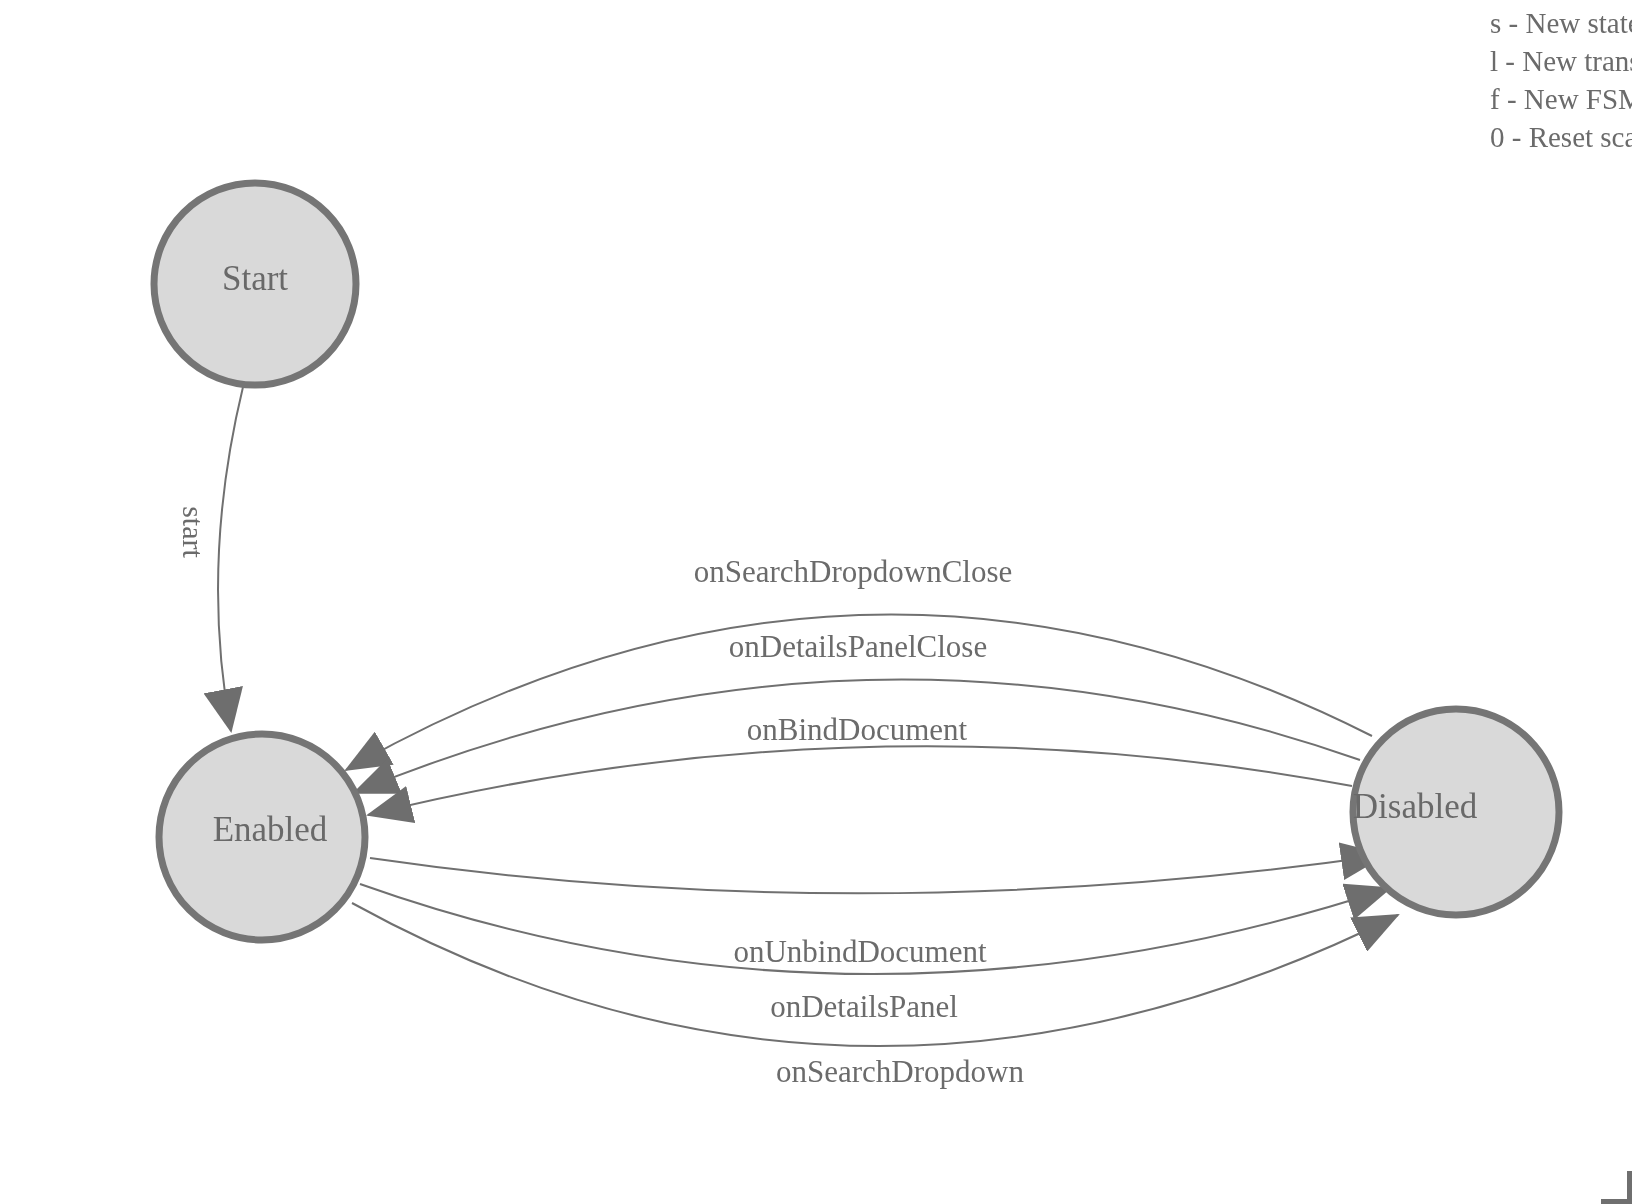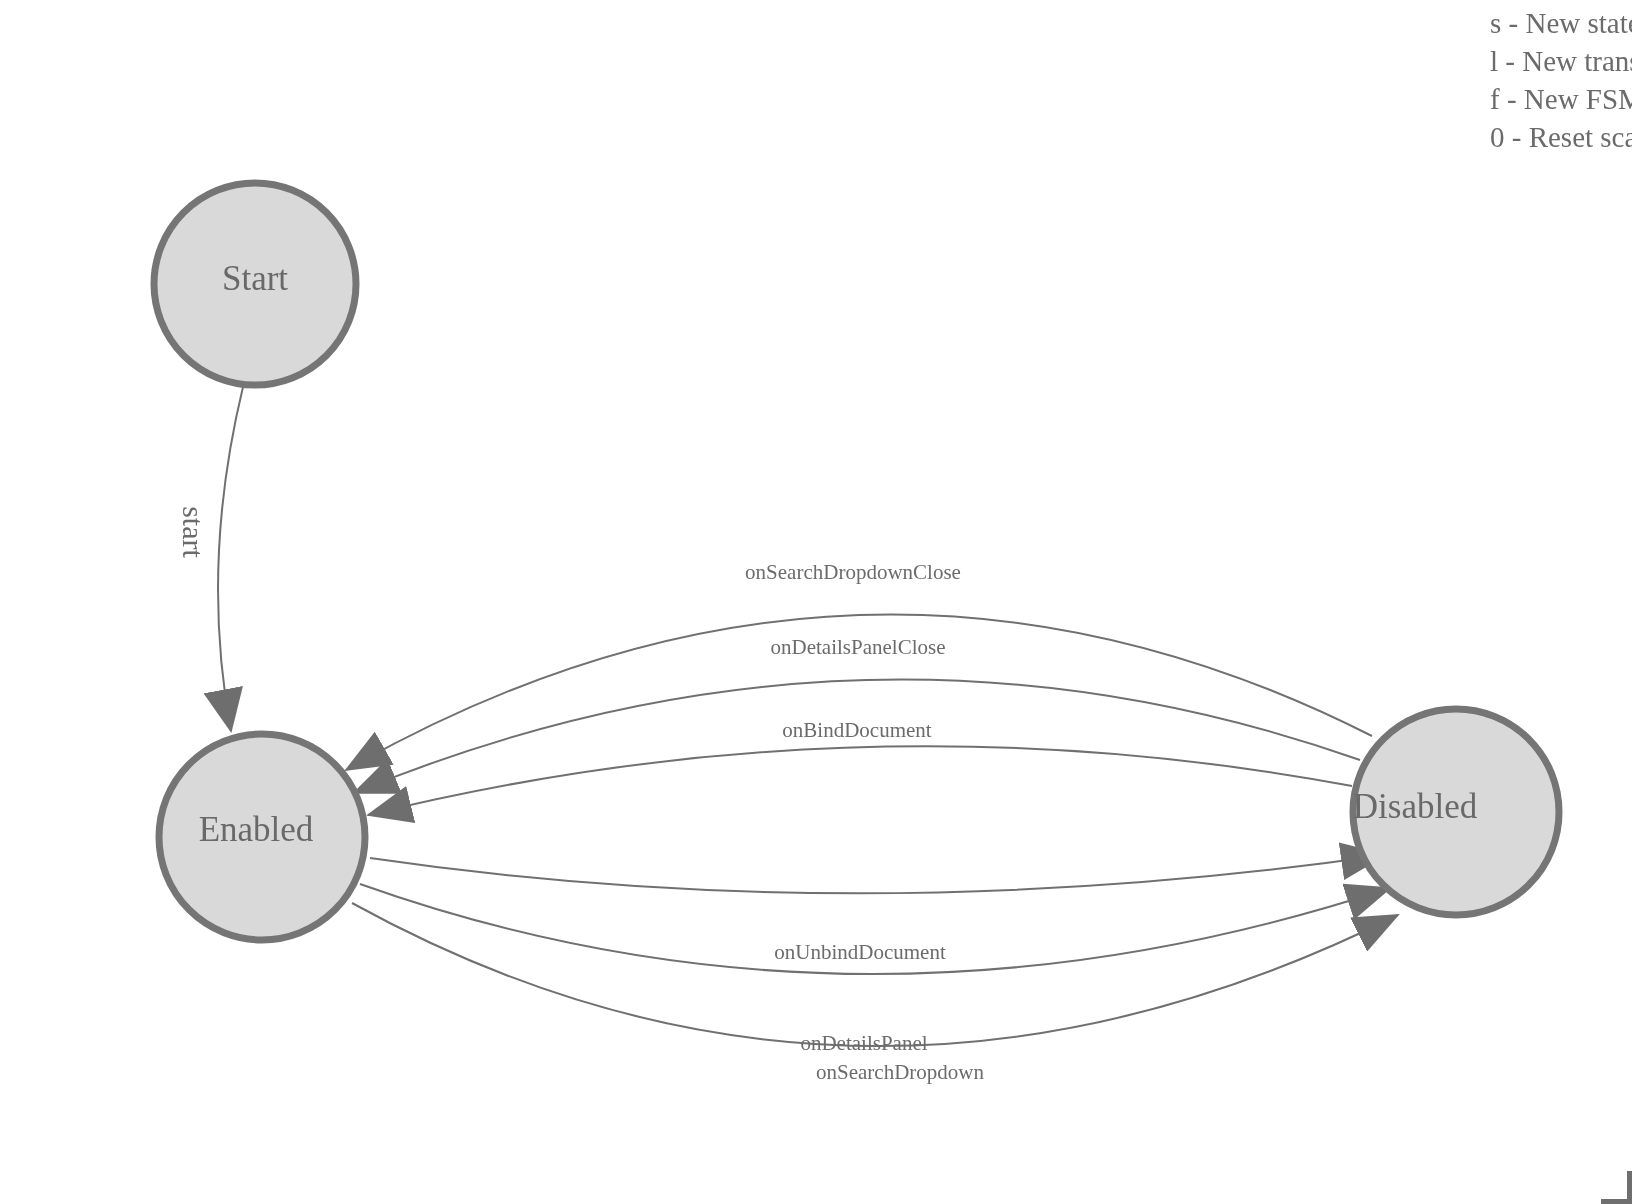--- a/index.html
+++ b/index.html
@@ -26,21 +26,21 @@
     position: absolute;
     transform: translate(-50%, -50%);
     font-size: 35px;
     color: #696969;
     white-space: nowrap;
     pointer-events: none;
   }
   .edge-label {
     position: absolute;
     transform: translate(-50%, -50%);
-    font-size: 21px;
+    font-size: 31px;
     color: #6b6b6b;
     white-space: nowrap;
     pointer-events: none;
   }
   .edge-label.rotated {
     transform: translate(-50%, -50%) rotate(90deg);
     font-size: 30px;
   }
   .legend {
     position: absolute;
@@ -86,29 +86,29 @@
     <path d="M 370 858 Q 860 930 1385 855" fill="none" stroke="#707070" stroke-width="2" marker-end="url(#arrow)"></path>
     <path d="M 360 884 Q 860 1062 1390 888" fill="none" stroke="#707070" stroke-width="2" marker-end="url(#arrow)"></path>
     <path d="M 352 903 Q 860 1183 1398 915" fill="none" stroke="#707070" stroke-width="2" marker-end="url(#arrow)"></path>
 
     <circle cx="255" cy="284" r="101" fill="#d9d9d9" stroke="#757575" stroke-width="7"></circle>
     <circle cx="262" cy="837" r="103" fill="#d9d9d9" stroke="#757575" stroke-width="7"></circle>
     <circle cx="1456" cy="812" r="103" fill="#d9d9d9" stroke="#757575" stroke-width="7"></circle>
   </svg>
 
   <div class="state-label" style="left:255px; top:279px;">Start</div>
-  <div class="state-label" style="left:256px; top:830px;">Enabled</div>
+  <div class="state-label" style="left:270px; top:830px;">Enabled</div>
   <div class="state-label" style="left:1415px; top:807px;">Disabled</div>
 
   <div class="edge-label rotated" style="left:193px; top:532px;">start</div>
   <div class="edge-label" style="left:853px; top:572px;">onSearchDropdownClose</div>
   <div class="edge-label" style="left:857px; top:730px;">onBindDocument</div>
   <div class="edge-label" style="left:858px; top:647px;">onDetailsPanelClose</div>
   <div class="edge-label" style="left:860px; top:952px;">onUnbindDocument</div>
-  <div class="edge-label" style="left:864px; top:1007px;margin-top:36px;">onDetailsPanel</div>
+  <div class="edge-label" style="left:864px; top:1007px;">onDetailsPanel</div>
   <div class="edge-label" style="left:868px; top:1072px;margin-left:32px;">onSearchDropdown</div>
 
   <div class="legend">
     <div>s - New state</div>
     <div>l - New transition</div>
     <div>f - New FSM</div>
     <div>0 - Reset scale</div>
   </div>
 
   <div class="corner-widget"></div>

